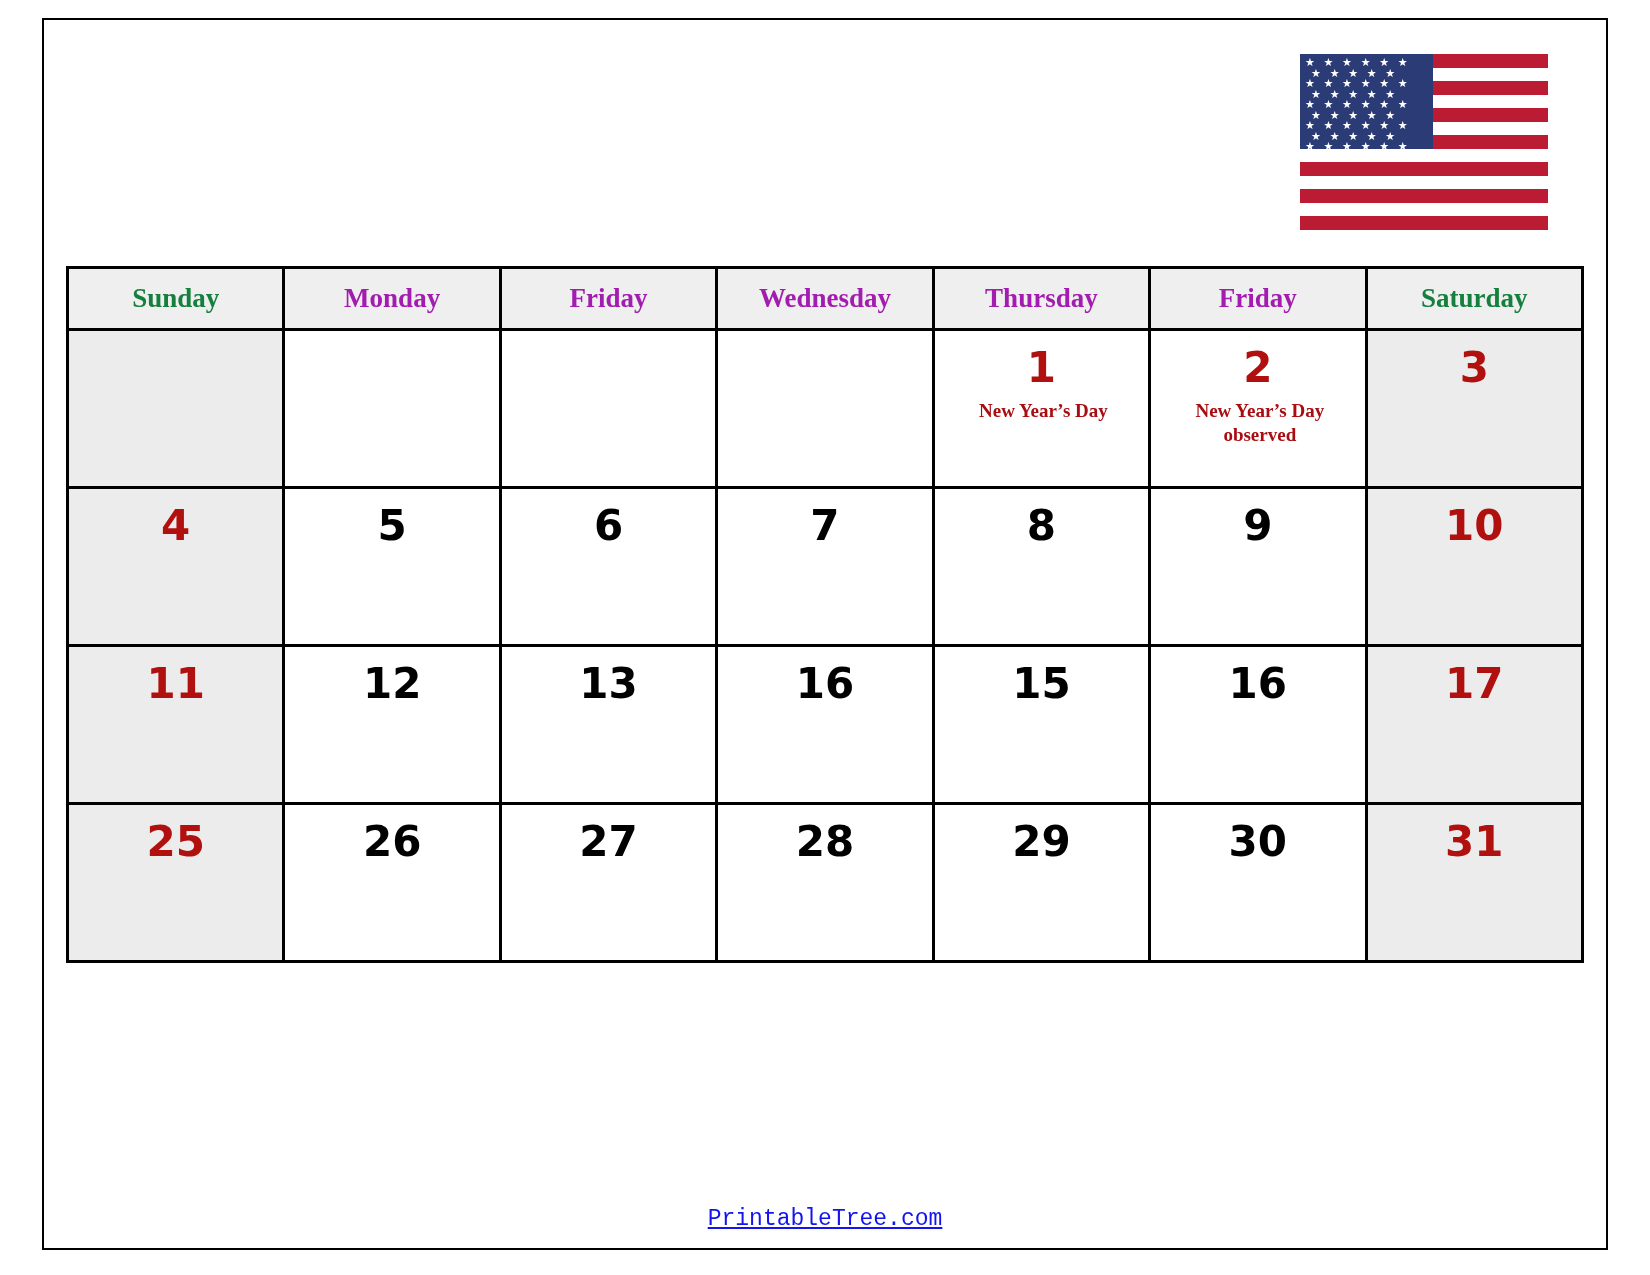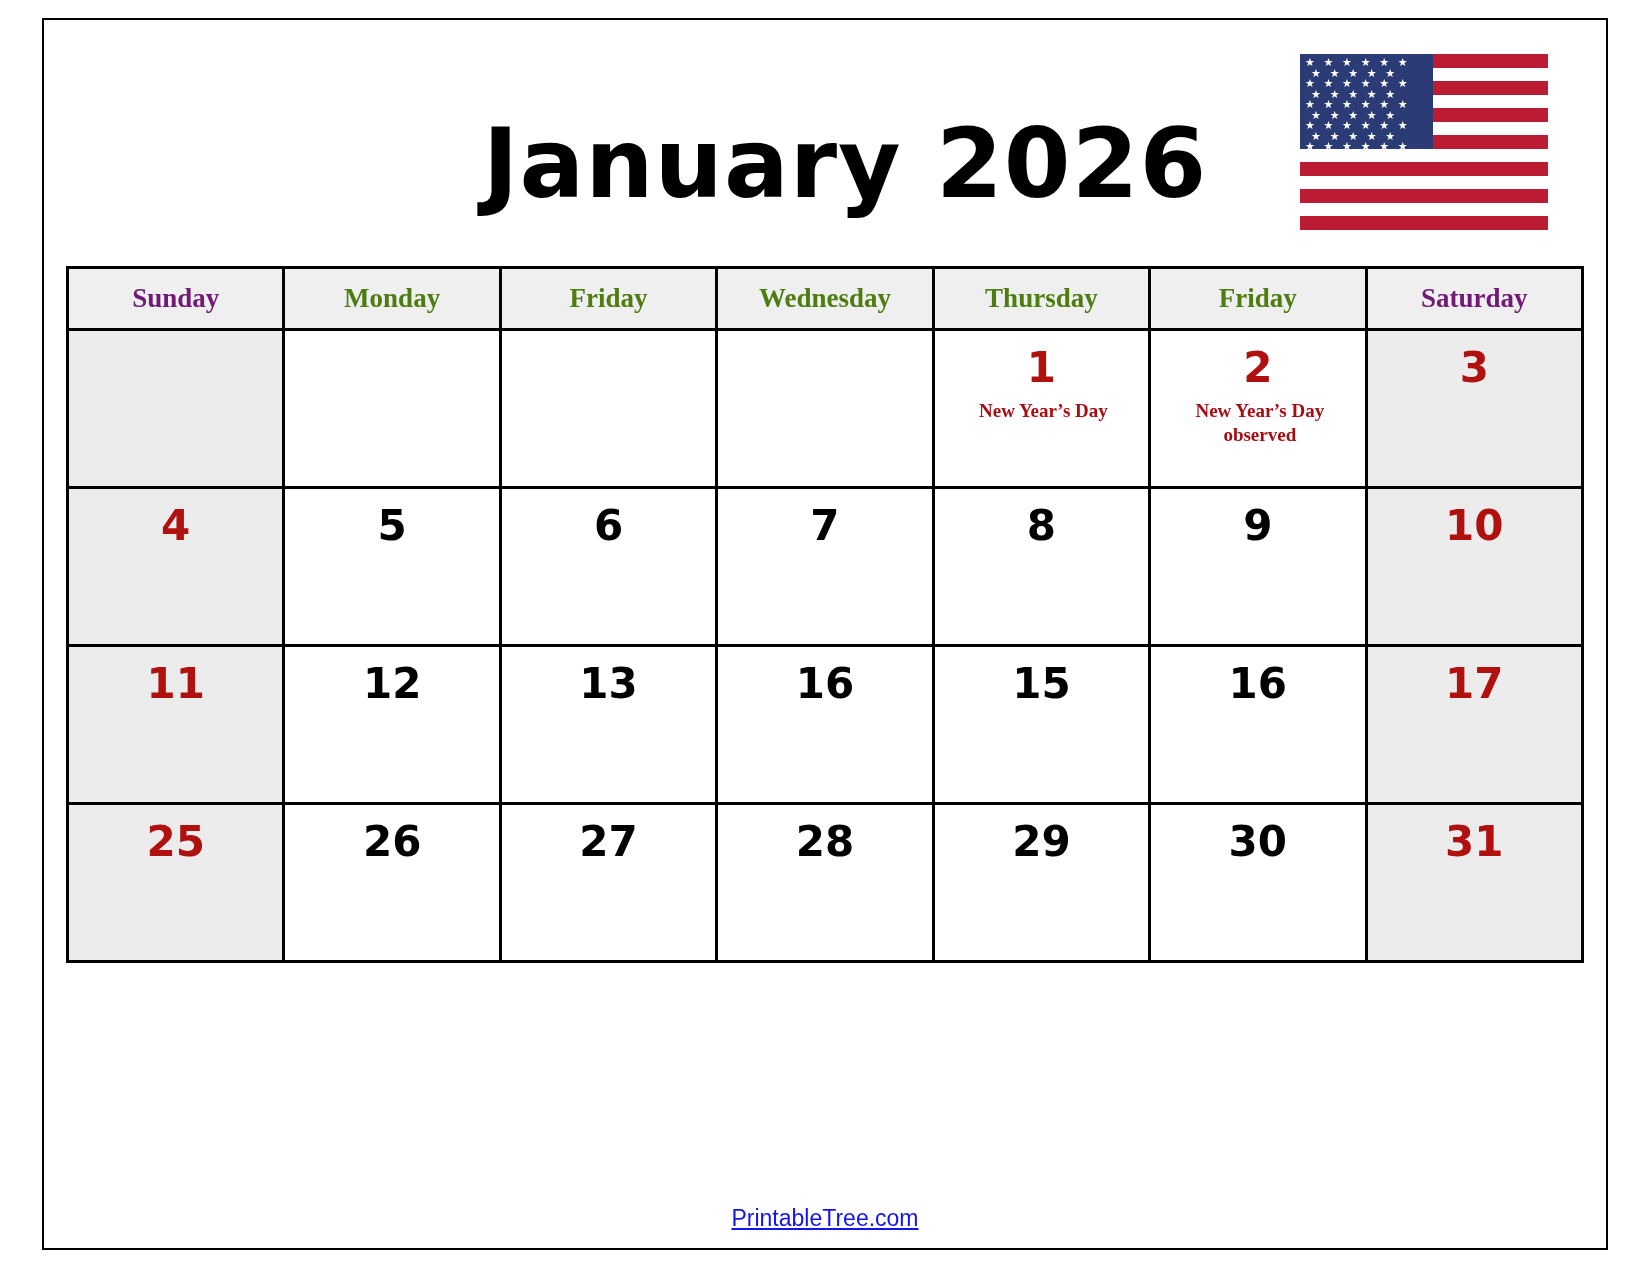--- a/index.html
+++ b/index.html
@@ -110,26 +110,26 @@
     box-sizing: border-box;
     padding: 0;
   }
 
   .dow {
     height: 62px;
     background: #efefef;
     font-family: "Liberation Serif", serif;
     font-weight: bold;
     font-size: 27px;
-    color: #4d7c0f;
+    color: #a21caf;
     text-align: center;
     vertical-align: middle;
   }
   .dow.weekend {
-    color: #701a75;
+    color: #15803d;
   }
 
   .grid td.day {
     height: 158px;
     vertical-align: top;
     background: #ffffff;
     position: relative;
   }
   .grid td.day.weekend {
     background: #ececec;
@@ -165,34 +165,33 @@
 
   
   .footer {
     position: absolute;
     left: 0;
     right: 0;
     bottom: 16px;
     text-align: center;
   }
   .footer a {
-    font-family: Liberation Sans, sans-serif;
+    font-family: Liberation Mono, monospace;
     font-size: 23px;
     color: #1414ee;
     text-decoration: underline;
   }
 </style>
 </head>
 <body>
 
 <div class="page">
   <div class="sheet">
 
     <div class="header">
-      <div class="cal-title">January 2026</div>
 
       <div class="flag">
         <div class="stripes">
             <div class="stripe" style="top: 0px; height: 13.5385px; background: rgb(187, 27, 51);"></div>
             <div class="stripe" style="top: 27.0769px; height: 13.5385px; background: rgb(187, 27, 51);"></div>
             <div class="stripe" style="top: 54.1538px; height: 13.5385px; background: rgb(187, 27, 51);"></div>
             <div class="stripe" style="top: 81.2308px; height: 13.5385px; background: rgb(187, 27, 51);"></div>
             <div class="stripe" style="top: 108.308px; height: 13.5385px; background: rgb(187, 27, 51);"></div>
             <div class="stripe" style="top: 135.385px; height: 13.5385px; background: rgb(187, 27, 51);"></div>
             <div class="stripe" style="top: 162.462px; height: 13.5385px; background: rgb(187, 27, 51);"></div>

